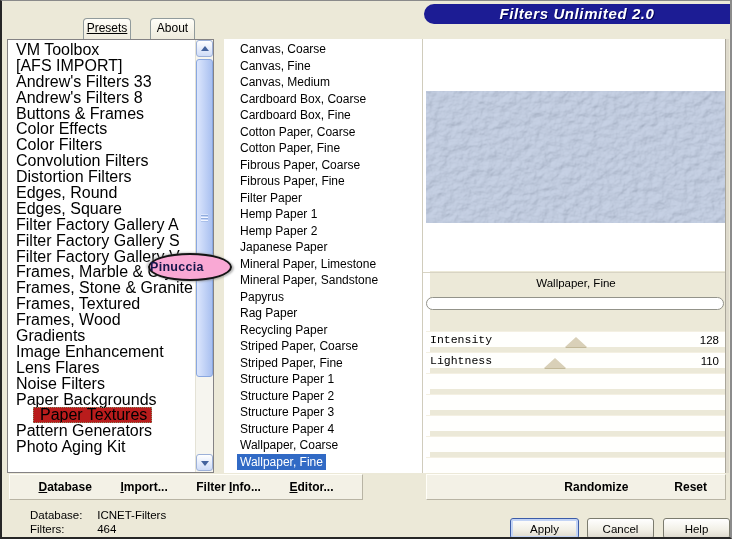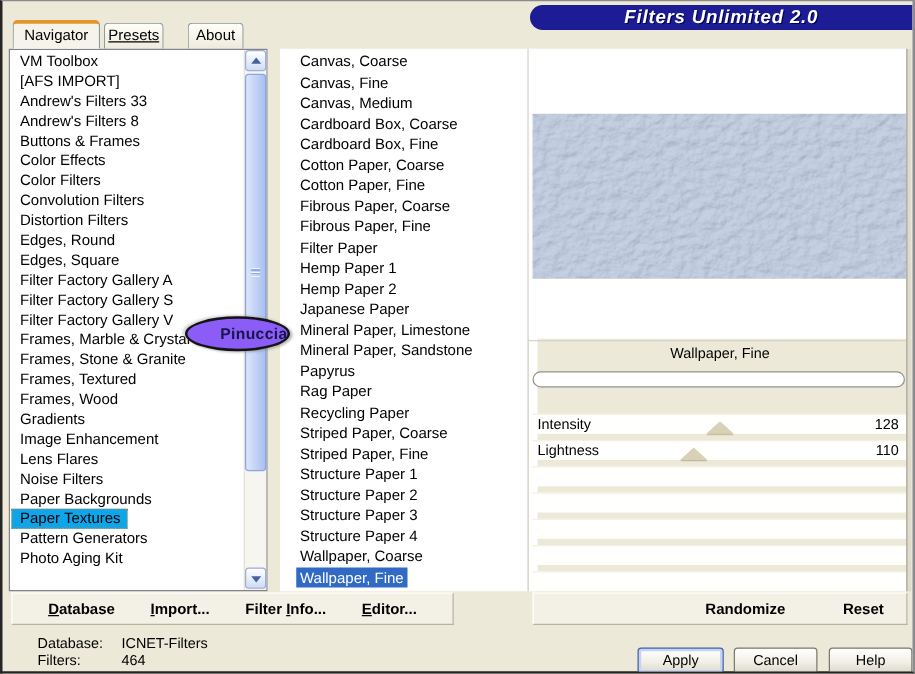--- a/index.html
+++ b/index.html
@@ -11,23 +11,23 @@
     border-radius:12px 0 0 12px;color:#fff;font-weight:bold;font-style:italic;font-size:15px;
     line-height:20px;text-align:center;letter-spacing:.6px;text-shadow:1px 1px 0 #00005a;}
   .tab{position:absolute;box-sizing:border-box;border:1px solid #919b9c;border-bottom:none;
     border-radius:4px 4px 0 0;background:linear-gradient(#fffef8,#eeebdd);font-size:12px;text-align:center;cursor:default;}
   .tab-active{left:8px;top:15px;width:70px;height:23px;line-height:19px;background:#f6f4ea;border-top:3px solid #e5952e;z-index:3;}
   .tab-presets{left:81px;top:17px;width:48px;height:21px;line-height:19px;text-decoration:underline;}
   .tab-about{left:132px;top:17px;width:45px;height:21px;line-height:19px;margin-left:16px;}
   
   .catlist{position:absolute;left:5px;top:38px;width:207px;height:434px;background:#fff;
     border:1px solid #848284;box-sizing:border-box;}
-  .cat-items{position:absolute;left:1px;top:2px;right:18px;bottom:1px;overflow:hidden;font-size:12px;}
+  .cat-items{position:absolute;left:1px;top:2px;right:18px;bottom:1px;overflow:hidden;font-size:16px;}
   .li{height:15.9px;line-height:15.9px;padding-left:7px;white-space:nowrap;}
-  .li-sel{background:#0ea5e9;outline:1px dotted #8b8b6a;outline-offset:-1px;width:max-content;padding-right:5px;}
+  .li-sel{background:#b91c1c;outline:1px dotted #8b8b6a;outline-offset:-1px;width:max-content;padding-right:5px;margin-left:24px;}
   
   .sbar{position:absolute;top:0;right:0;width:17px;height:100%;background:#f6f5ef;border-left:1px solid #e4e2d6;}
   .sb-btn{position:absolute;left:0;width:17px;height:17px;background:linear-gradient(#ffffff,#cfdcf8);
     border:1px solid #9cb0d8;border-radius:3px;box-sizing:border-box;}
   .sb-up{top:0}.sb-down{bottom:1px}
   .chev-up{position:absolute;left:4px;top:5px;width:0;height:0;border-left:4px solid transparent;border-right:4px solid transparent;border-bottom:5px solid #44639e;}
   .chev-down{position:absolute;left:4px;top:6px;width:0;height:0;border-left:4px solid transparent;border-right:4px solid transparent;border-top:5px solid #44639e;}
   .sb-thumb{position:absolute;left:0;top:19px;width:17px;height:318px;border-radius:3px;box-sizing:border-box;
     background:linear-gradient(90deg,#dce6fd,#a9c0f0);border:1px solid #89a7e0;}
   .sb-grip{position:absolute;left:4px;right:4px;top:50%;height:7px;transform:translateY(-50%);
@@ -42,21 +42,21 @@
   .rpanel{position:absolute;left:421px;top:38px;width:306px;height:434px;}
   .preview-white{position:absolute;left:0;top:0;width:100%;height:232px;background:#fff;}
   .texture{position:absolute;left:3px;top:52px;width:300px;height:132px;}
   .caption{position:absolute;left:0;top:233px;width:100%;height:21px;border-top:1px solid #d8d4c4;
     font-size:11.5px;line-height:21px;text-align:center;}
   .progress{position:absolute;left:3px;top:258px;width:298px;height:13px;background:#fff;
     border:1px solid #93938a;border-radius:7px;box-sizing:border-box;}
   .params{position:absolute;left:3px;top:292px;width:299px;}
   .prow{position:relative;height:16px;margin-bottom:5px;background:#fffffd;font-size:11.5px;line-height:16px;
     border-top:1px solid #f4f0e2;box-sizing:border-box;}
-  .prow .lab{position:absolute;left:4px;}
+  .prow .lab{position:absolute;left:4px;font-family:Liberation Mono, monospace;}
   .prow .val{position:absolute;right:6px;}
   .thumb{position:absolute;bottom:0;width:0;height:0;border-left:11px solid transparent;border-right:11px solid transparent;
     border-bottom:10px solid #d9d0b8;transform:translateX(-50%);filter:drop-shadow(0 1px 0 #c2b898);}
   .rstrip{position:absolute;left:302px;top:0;width:3px;height:434px;background:#dedacc;border-left:1px solid #aaa69a;}
   
   .tbar{position:absolute;top:473px;height:26px;background:#f3f1e6;box-sizing:border-box;
     border:1px solid;border-color:#fffef8 #b8b4a4 #b8b4a4 #fffef8;display:flex;align-items:center;
     font-size:12px;font-weight:bold;}
   .tbar-left{left:7px;width:354px;justify-content:space-evenly;}
   .tbar-right{left:424px;width:300px;justify-content:flex-end;gap:46px;padding-right:18px;}
@@ -66,35 +66,34 @@
   .statusrows{position:absolute;left:8px;top:508px;font-size:11.5px;line-height:13.5px;margin-left:20px;}
   .statusrows .slabel{display:inline-block;width:64px;}
   .btn{position:absolute;top:517px;height:21px;box-sizing:border-box;border:1px solid #7b7b6e;border-radius:3px;
     background:linear-gradient(#ffffff,#f2f0e7 55%,#dcd8cc);font-size:11.5px;text-align:center;line-height:18px;
     font-family:"Liberation Sans",sans-serif;cursor:default;}
   .btn-default{border-color:#3c5ca8;box-shadow:inset 0 0 0 2px #c3d4f5;}
   .btn-apply{left:508px;width:69px;}
   .btn-cancel{left:585px;width:67px;}
   .btn-help{left:661px;width:67px;}
   
-  .watermark{position:absolute;left:146px;top:252px;width:84px;height:28px;z-index:6;background:#8b5cf6;
-    border:2px solid #141414;border-radius:50%;box-sizing:border-box;display:flex;align-items:center;justify-content:flex-end;
+  .watermark{position:absolute;left:146px;top:252px;width:84px;height:28px;z-index:6;background:#f9a8d4;
+    border:2px solid #141414;border-radius:50%;box-sizing:border-box;display:flex;align-items:center;justify-content:flex-start;
     font-weight:bold;font-size:12.5px;color:#16164a;letter-spacing:.3px;
     box-shadow:2px 1px 2px rgba(130,130,130,.55),-2px -1px 2px rgba(150,150,150,.4);}
 </style>
 </head>
 <body>
 
 <div class="window">
 
   <div class="banner">
     <span>Filters Unlimited 2.0</span>
   </div>
 
-  <div class="tab tab-active">Navigator</div>
   <div class="tab tab-presets">Presets</div>
   <div class="tab tab-about">About</div>
 
   <div class="catlist">
     <div class="cat-items">
         <div class="li">VM Toolbox</div>
         <div class="li">[AFS IMPORT]</div>
         <div class="li">Andrew's Filters 33</div>
         <div class="li">Andrew's Filters 8</div>
         <div class="li">Buttons &amp; Frames</div>

